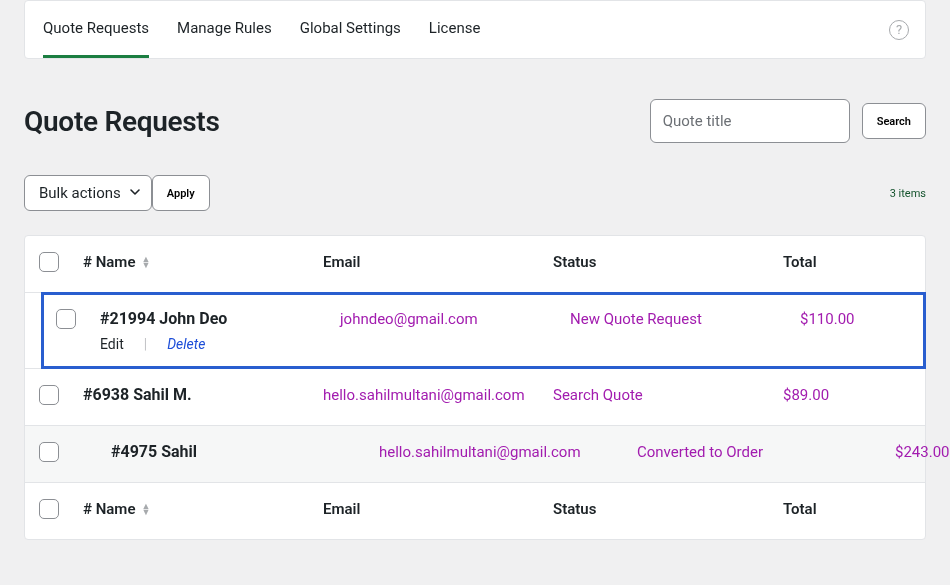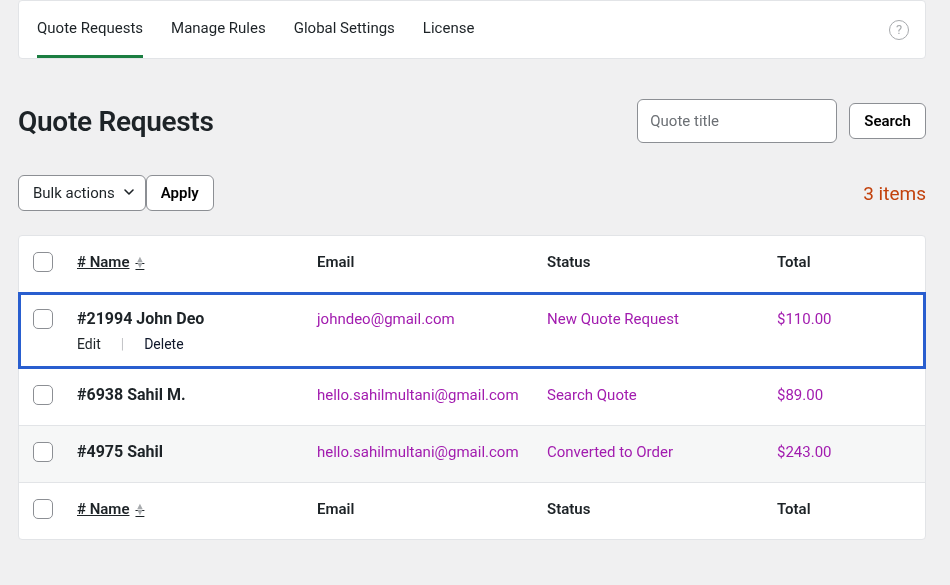--- a/index.html
+++ b/index.html
@@ -7,21 +7,21 @@
     margin: 0;
     padding: 0;
     font-family: -apple-system, BlinkMacSystemFont, "Segoe UI", Roboto, Helvetica, Arial, sans-serif;
     background: #f0f0f1;
     color: #1d2327;
     width: 950px;
     height: 585px;
     overflow: hidden;
   }
   .page-wrap {
-    padding: 0 24px 24px 18px;
+    padding: 0 24px 24px 24px;
   }
   .tabs-card {
     background: #fff;
     border-radius: 4px;
     border: 1px solid #e2e4e7;
     margin: 0 0 40px 0;
     padding: 0;
     display: flex;
     align-items: center;
     justify-content: space-between;
@@ -85,21 +85,21 @@
     width: 200px;
     font-family: inherit;
   }
   .text-input::placeholder { color: #6c7075; }
   .btn {
     height: 36px;
     border: 1px solid #8c8f94;
     border-radius: 6px;
     background: #fff;
     padding: 0 14px;
-    font-size: 15px;
+    font-size: 11px;
     font-weight: 600;
     cursor: pointer;
     display: flex;
     align-items: center;
     font-family: inherit;
   }
 
   .actions-row {
     display: flex;
     align-items: center;
@@ -118,22 +118,22 @@
     font-size: 15px;
     display: flex;
     align-items: center;
     gap: 8px;
     cursor: pointer;
   }
   .chev {
     display: inline-block;
   }
   .items-count {
-    font-size: 19px;
-    color: #c2410c;
+    font-size: 11px;
+    color: #14532d;
   }
 
   .table-card {
     background: #fff;
     border: 1px solid #e2e4e7;
     border-radius: 4px;
     overflow: visible;
   }
   .trow {
     display: grid;
@@ -146,24 +146,25 @@
     font-weight: 600;
   }
   .trow.header { border-bottom: 1px solid #e2e4e7; }
   .trow.footer { border-top: 1px solid #e2e4e7; }
   .trow.datarow {
     border-top: 1px solid #e2e4e7;
   }
   .trow.datarow.first {
     border-top: none;
   }
-  .trow.alt { background: #f6f7f7; }
+  .trow.alt { background: #f6f7f7; gap: 28px; }
   .highlight {
     outline: 3px solid #295ecf;
     outline-offset: -2px;
+    margin-left: 17px;
   }
   .cb {
     width: 20px;
     height: 20px;
     border: 1.5px solid #8c8f94;
     border-radius: 5px;
     background: #fff;
     cursor: pointer;
     display: inline-block;
     flex-shrink: 0;
@@ -177,32 +178,31 @@
     font-weight: 700;
   }
   .row-actions-line {
     font-size: 14px;
     display: flex;
     align-items: center;
     gap: 20px;
   }
   .edit-link { color: #1d2327; cursor: pointer; }
   .sep { color: #c3c4c7; }
-  .delete-link { color: #0f172a; cursor: pointer; }
+  .delete-link { color: #1d4ed8; cursor: pointer; font-style: italic; }
   .cell {
     font-size: 15px;
     color: #a21caf;
     padding-top: 1px;
   }
   .header .cell, .footer .cell { color: #1d2327; }
   .sort-col {
     display: flex;
     align-items: center;
     gap: 6px;
-    text-decoration: underline;
   }
   .sort-icons {
     display: inline-flex;
     flex-direction: column;
     line-height: 6px;
     color: #a7aaad;
     font-size: 9px;
   }
 </style>
 </head>

